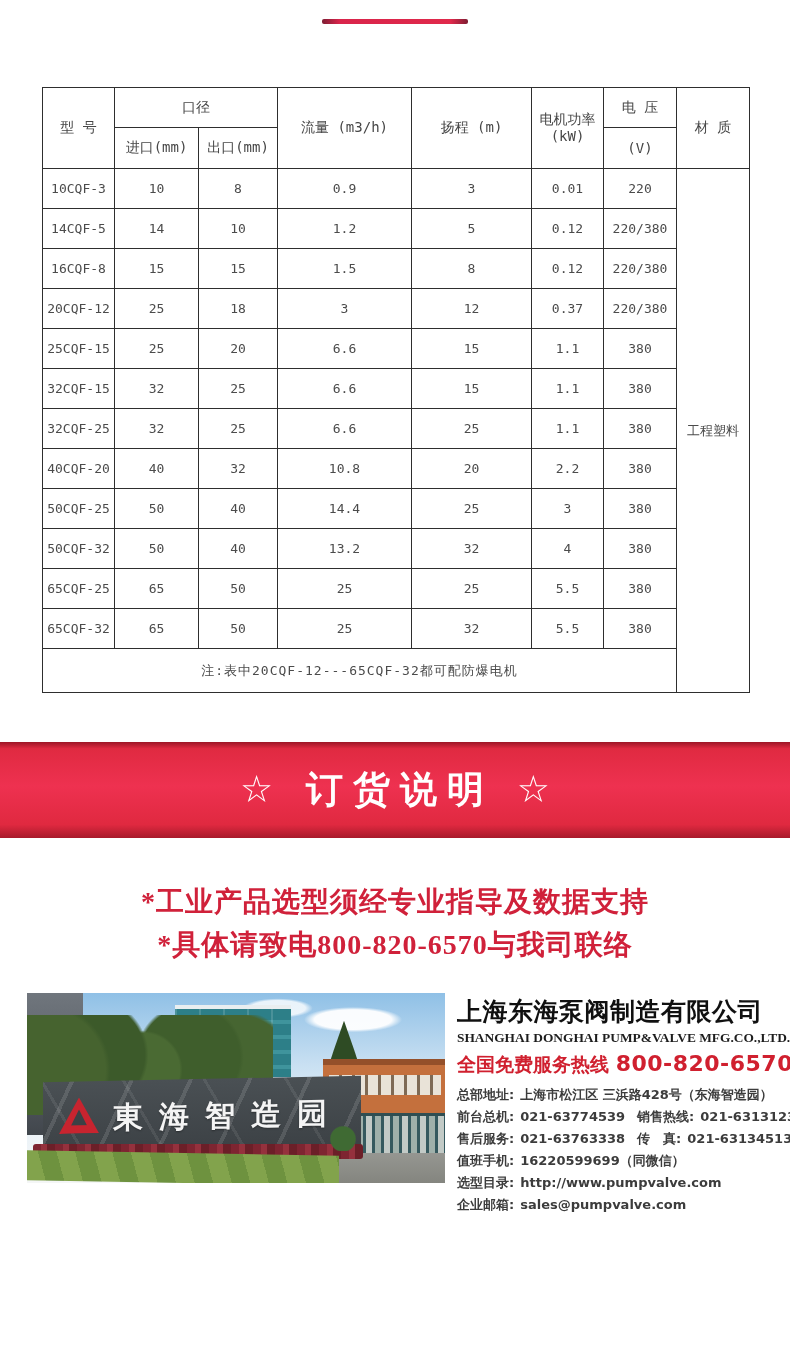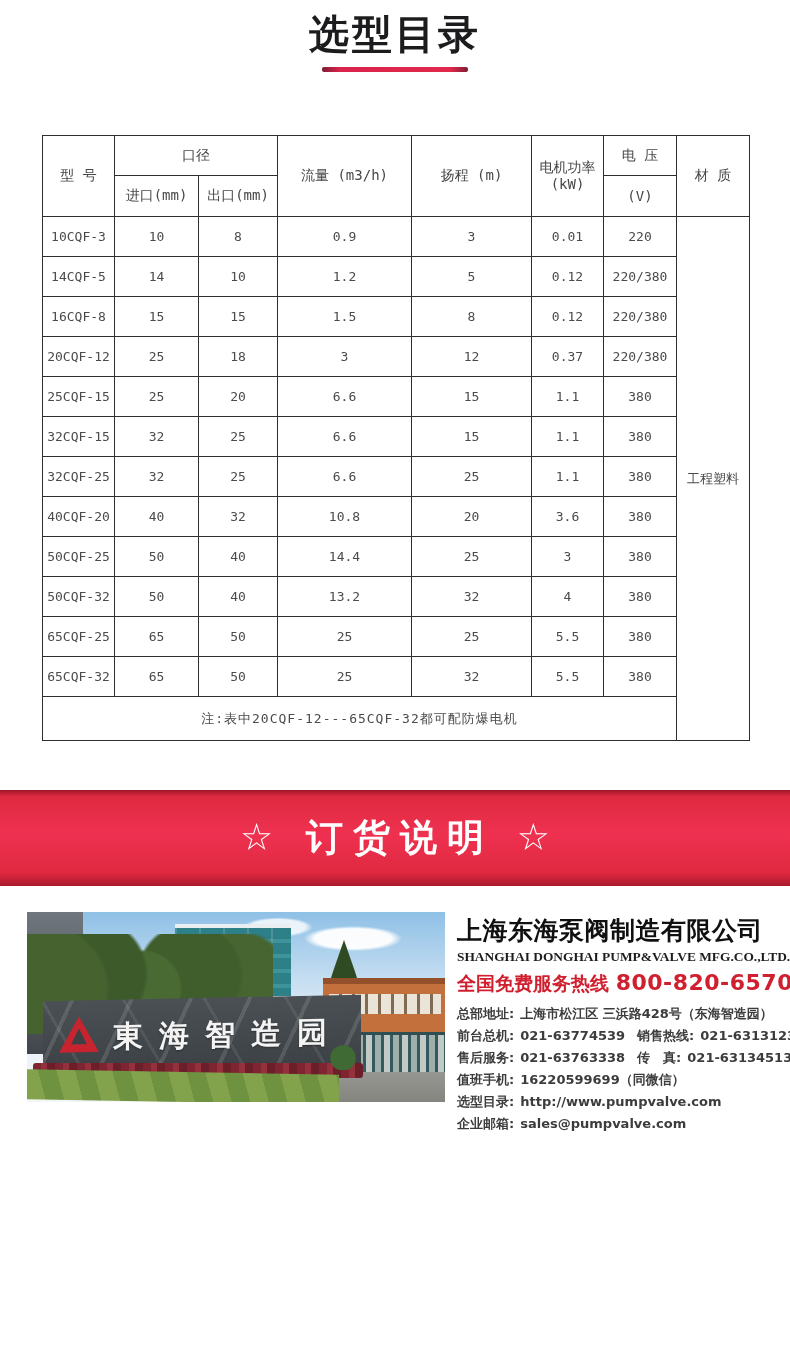--- a/index.html
+++ b/index.html
@@ -103,21 +103,20 @@
   .contact-row { font-size:13px; font-weight:bold; color:#3c3c3c; line-height:22px; white-space:nowrap; }
   .c-label { margin-right:6px; }
   .c2 { margin-left:12px;margin-top:28px; }
 </style>
 </head>
 <body>
 
 <div class="page">
 
   <div class="title-wrap">
-    <div class="page-title">选型目录</div>
     <div class="title-underline"></div>
   </div>
 
   <table class="spec">
     <colgroup>
       <col style="width:72px">
         <col style="width:84px">
         <col style="width:79px">
         <col style="width:134px">
       <col style="width:120px">
@@ -208,21 +207,21 @@
         <td>25</td>
         <td>1.1</td>
         <td>380</td>
       </tr>
       <tr class="b-row">
         <td>40CQF-20</td>
         <td>40</td>
         <td>32</td>
         <td>10.8</td>
         <td>20</td>
-        <td>3.6</td>
+        <td>2.2</td>
         <td>380</td>
       </tr>
       <tr class="b-row">
         <td>50CQF-25</td>
         <td>50</td>
         <td>40</td>
         <td>14.4</td>
         <td>25</td>
         <td>3</td>
         <td>380</td>
@@ -258,20 +257,24 @@
         <td colspan="7" class="note-cell">注:表中20CQF-12---65CQF-32都可配防爆电机</td>
       </tr>
     </tbody>
   </table>
 
 
   <div class="order-banner">
     <span class="order-banner-text">☆ 订货说明 ☆</span>
   </div>
 
+  <div class="order-notes">
+    <p class="order-note">*工业产品选型须经专业指导及数据支持</p>
+    <p class="order-note">*具体请致电800-820-6570与我司联络</p>
+  </div>
 
   <div class="bottom">
 
     <div class="photo">
       <div class="sky"></div>
       <div class="clouds"></div>
       <div class="bldg-left"></div>
       <div class="bldg-glass"></div>
       <div class="trees"></div>
       <div class="conifer"></div>

